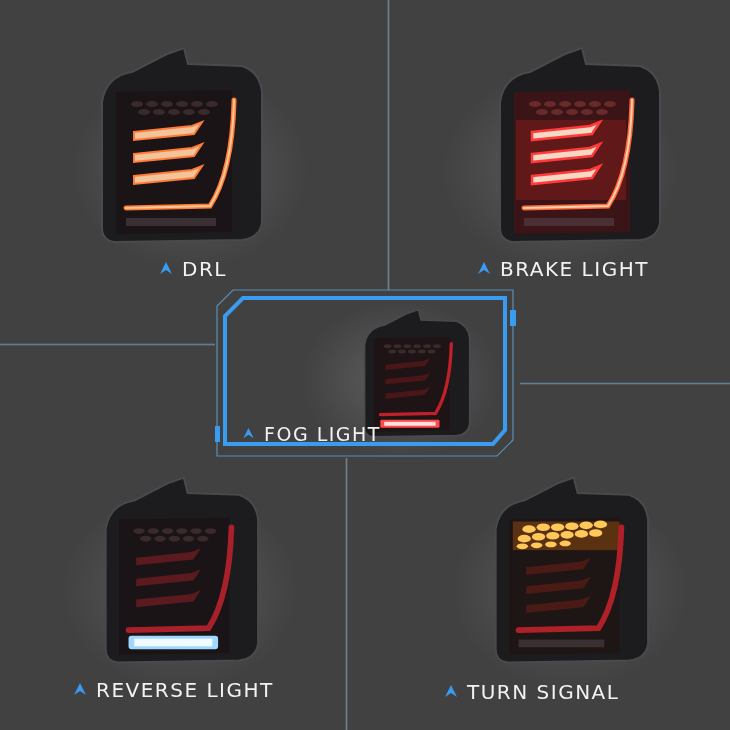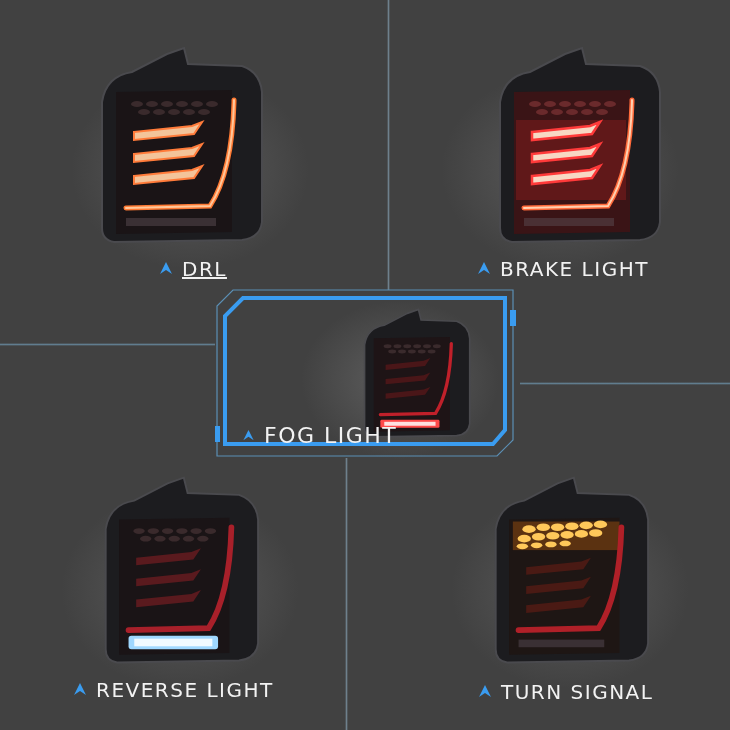--- a/index.html
+++ b/index.html
@@ -60,21 +60,21 @@
       </g>
       <g fill="#f3c49a" stroke="#ff7b3a" stroke-width="2">
         <path d="M42 90 L100 84 L110 80 L102 92 L42 98 Z"></path>
         <path d="M42 112 L100 106 L110 102 L102 114 L42 120 Z"></path>
         <path d="M42 134 L100 128 L110 124 L102 136 L42 142 Z"></path>
       </g>
       <path d="M142 58 L142 60 Q140 130 118 164 L34 166" fill="none" stroke="#ff7a33" stroke-width="5" stroke-linecap="round"></path>
       <path d="M142 58 L142 60 Q140 130 118 164 L34 166" fill="none" stroke="#ffc79a" stroke-width="2" stroke-linecap="round"></path>
       <rect x="34" y="176" width="90" height="8" fill="#3a3034"></rect>
     </svg>
-    <div class="label" style="left:160px;top:257px;text-decoration:underline;">
+    <div class="label" style="left:160px;top:257px;">
       <svg class="chev" viewBox="0 0 12 14">
           <path d="M6 0 L12 12 L6 8 L0 12 Z" fill="#3a9cf0"></path>
         </svg>
       <span>DRL</span>
     </div>
   </div>
 
   <div class="panel">
     <svg class="lamp" style="left:490px;top:42px;" width="175" height="210" viewBox="0 0 175 210">
       <path d="M75 12 L92 6 L96 22 L150 24 Q168 30 170 50 L170 180 Q168 196 150 198 L22 200 Q10 198 10 186 L10 60 Q14 34 40 30 Z" fill="#1c1c1f" stroke="#4a4a4e" stroke-width="2"></path>
@@ -129,21 +129,21 @@
       </g>
       <g fill="#4a1618">
         <path d="M42 90 L100 84 L110 80 L102 92 L42 98 Z"></path>
         <path d="M42 112 L100 106 L110 102 L102 114 L42 120 Z"></path>
         <path d="M42 134 L100 128 L110 124 L102 136 L42 142 Z"></path>
       </g>
       <path d="M142 58 Q140 130 118 164 L34 166" fill="none" stroke="#c0202a" stroke-width="5" stroke-linecap="round"></path>
       <rect x="34" y="174" width="90" height="12" rx="2" fill="#ff4a4a"></rect>
       <rect x="40" y="177" width="78" height="6" fill="#ffe0e0"></rect>
     </svg>
-    <div class="label" style="left:243px;top:423px;font-size:22px;">
+    <div class="label" style="left:243px;top:423px;font-size:19px;">
       <svg class="chev" viewBox="0 0 12 14" style="width:11px;height:12px;">
           <path d="M6 0 L12 12 L6 8 L0 12 Z" fill="#3a9cf0"></path>
         </svg>
       <span>FOG LIGHT</span>
     </div>
   </div>
 
   <div class="panel">
     <svg class="lamp" style="left:92px;top:472px;" width="175" height="200" viewBox="0 0 175 210">
       <path d="M75 12 L92 6 L96 22 L150 24 Q168 30 170 50 L170 180 Q168 196 150 198 L22 200 Q10 198 10 186 L10 60 Q14 34 40 30 Z" fill="#1c1c1f" stroke="#4a4a4e" stroke-width="2"></path>
@@ -202,21 +202,21 @@
           <ellipse cx="83" cy="75" rx="6" ry="3"></ellipse>
       </g>
       <g fill="#4a1a14">
         <path d="M42 100 L100 94 L110 90 L102 102 L42 108 Z"></path>
         <path d="M42 120 L100 114 L110 110 L102 122 L42 128 Z"></path>
         <path d="M42 140 L100 134 L110 130 L102 142 L42 148 Z"></path>
       </g>
       <path d="M142 58 Q140 130 118 164 L34 166" fill="none" stroke="#b02028" stroke-width="6" stroke-linecap="round"></path>
       <rect x="34" y="176" width="90" height="8" fill="#3a3034"></rect>
     </svg>
-    <div class="label" style="left:479px;top:680px;">
+    <div class="label" style="left:445px;top:680px;">
       <svg class="chev" viewBox="0 0 12 14">
           <path d="M6 0 L12 12 L6 8 L0 12 Z" fill="#3a9cf0"></path>
         </svg>
       <span>TURN SIGNAL</span>
     </div>
   </div>
 
 </div>
 
 </body></html>

